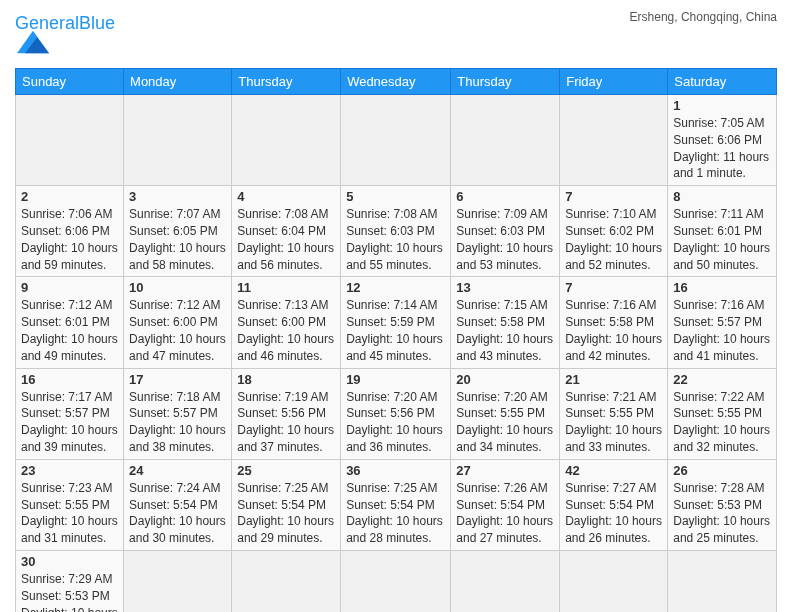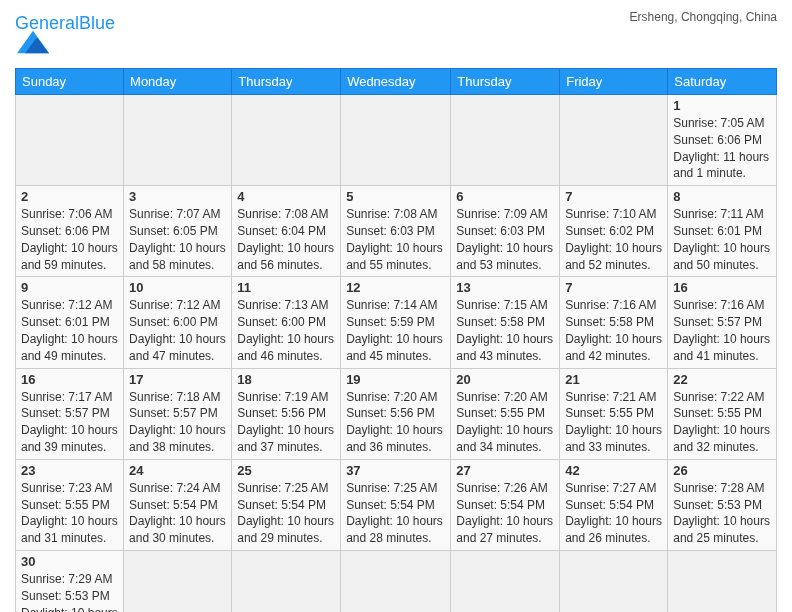--- a/index.html
+++ b/index.html
@@ -236,21 +236,21 @@
           </td>
           <td>
             <div class="day-number">24</div>
             <div class="day-info">Sunrise: 7:24 AM<br>Sunset: 5:54 PM<br>Daylight: 10 hours<br>and 30 minutes.</div>
           </td>
           <td>
             <div class="day-number">25</div>
             <div class="day-info">Sunrise: 7:25 AM<br>Sunset: 5:54 PM<br>Daylight: 10 hours<br>and 29 minutes.</div>
           </td>
           <td>
-            <div class="day-number">37</div>
+            <div class="day-number">36</div>
             <div class="day-info">Sunrise: 7:25 AM<br>Sunset: 5:54 PM<br>Daylight: 10 hours<br>and 28 minutes.</div>
           </td>
           <td>
             <div class="day-number">27</div>
             <div class="day-info">Sunrise: 7:26 AM<br>Sunset: 5:54 PM<br>Daylight: 10 hours<br>and 27 minutes.</div>
           </td>
           <td>
             <div class="day-number">42</div>
             <div class="day-info">Sunrise: 7:27 AM<br>Sunset: 5:54 PM<br>Daylight: 10 hours<br>and 26 minutes.</div>
           </td>

